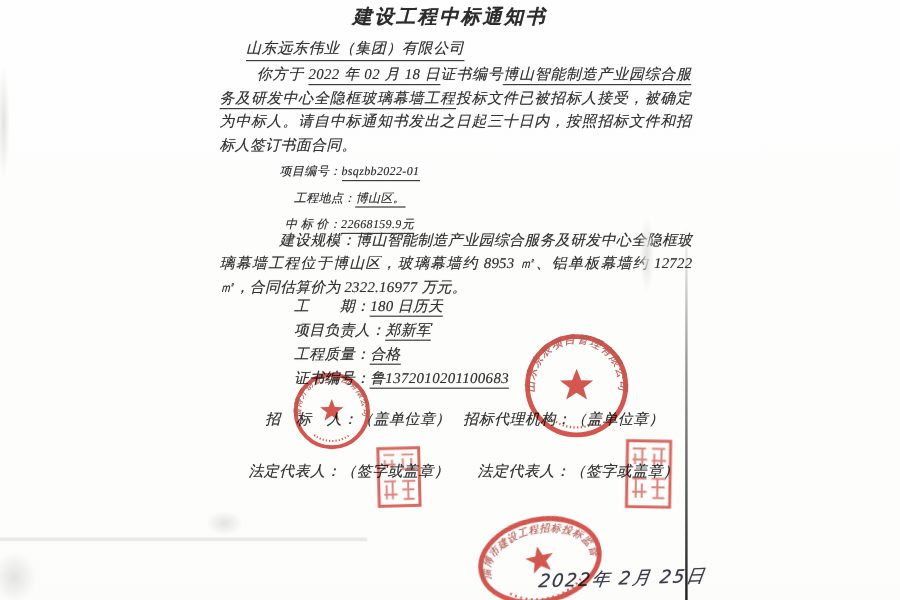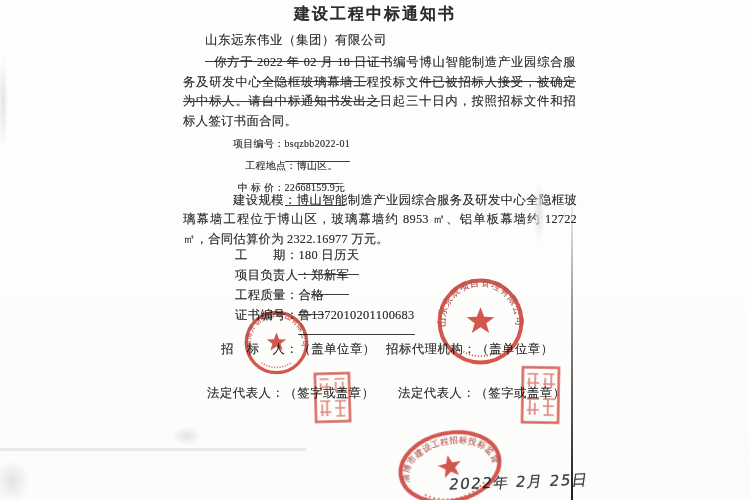--- a/index.html
+++ b/index.html
@@ -1,47 +1,48 @@
 <!DOCTYPE html>
 <html><head>
 <meta charset="utf-8">
 <style>
   html,body{margin:0;padding:0;}
   .stage{
     position:relative;width:750px;height:500px;overflow:hidden;
     background:#ffffff;
     font-family:"Liberation Serif","DejaVu Serif",serif;
     color:#333;
+    font-style:italic;
   }
   .page{
     position:absolute;inset:0;
     background:linear-gradient(180deg,#fefefe 0%,#fdfdfc 60%,#fcfcfb 100%);
     text-shadow:0 0 0.6px rgba(50,50,50,.55);
   }
   .title{
     position:absolute;top:4px;left:0;width:750px;text-align:center;
     font-size:16px;font-weight:bold;letter-spacing:2px;color:#2c2c2c;margin:0;
   }
   .recipient{
     position:absolute;top:32px;left:205px;font-size:12.5px;letter-spacing:.5px;
   }
-  .u{border-bottom:1px solid #3d3d3d;padding-bottom:12px;}
+  .u{border-bottom:1px solid #3d3d3d;padding-bottom:1px;}
   .para{
     position:absolute;top:53px;left:183px;width:393px;margin:0;
     font-size:12.4px;line-height:19.6px;text-align:justify;letter-spacing:.3px;
     text-indent:31px;
   }
   .fields1{position:absolute;top:133px;left:233px;font-size:10px;text-align:center;}
   .fields1 .row{height:22px;line-height:22px;letter-spacing:.3px;}
   .scalepara{
     position:absolute;top:191px;left:183px;width:394px;margin:0;
     font-size:12.4px;line-height:19.4px;text-align:justify;letter-spacing:.2px;
     text-indent:50px;
   }
-  .fields2{position:absolute;top:245px;left:235px;font-size:12.4px;}
+  .fields2{position:absolute;top:245px;left:245px;font-size:12.4px;}
   .fields2 .row{height:20px;line-height:20px;letter-spacing:.3px;}
   .sigrow{position:absolute;font-size:12.4px;letter-spacing:.5px;white-space:nowrap;}
   .sig-bidder{top:341px;left:221px;}
   .sig-agency{top:341px;left:386px;}
   .sig-rep-left{top:385px;left:207px;}
   .sig-rep-right{top:385px;left:398px;}
   .sig-supervisor{top:445px;left:415px;}
   .sig-supervisor .paren{margin-left:9px;}
   .hand-date{
     position:absolute;top:473px;left:449px;

